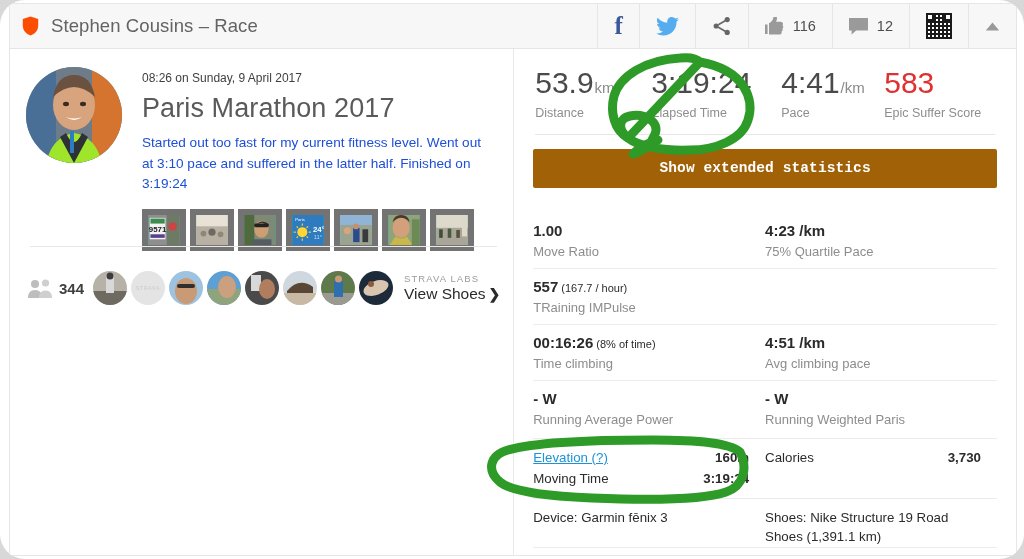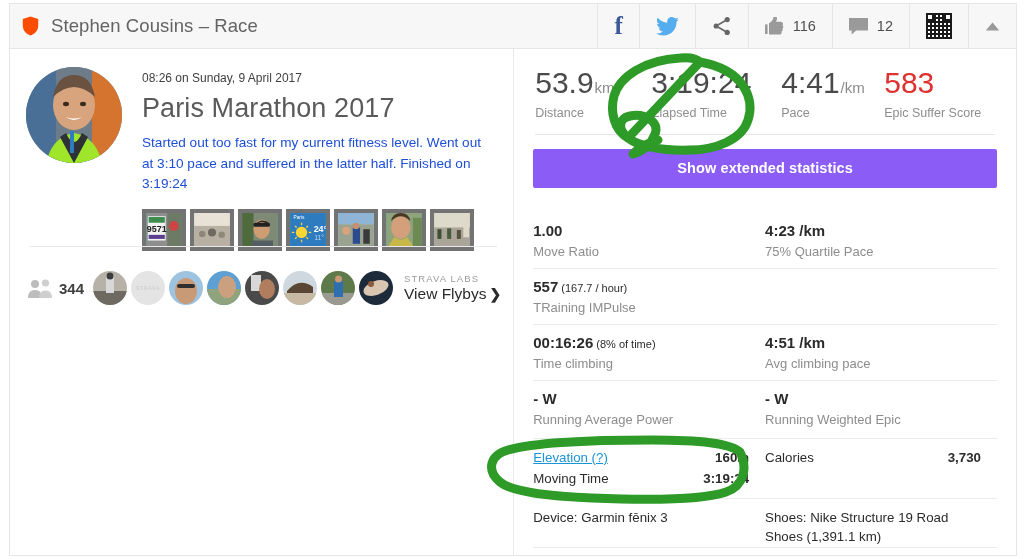--- a/index.html
+++ b/index.html
@@ -9,20 +9,21 @@
     background: #d8d8d8;
     font-family: "Liberation Sans", sans-serif;
   }
   #app {
     position: relative;
     width: 1024px;
     height: 559px;
     background: #ffffff;
     overflow: hidden;
     box-sizing: border-box;
+    border-radius: 25px;
   }
 
   
   .header {
     position: absolute;
     left: 9px; top: 3px;
     width: 1008px; height: 46px;
     background: #f7f7f7;
     border: 1px solid #e6e6e6;
     box-sizing: border-box;
@@ -155,21 +156,21 @@
     max-width: 350px;
   }
   .photo-strip {
     display: flex;
     gap: 4px;
     margin: 14px 0 0 116px;
   }
   .photo {
     width: 44px; height: 42px;
     flex: 0 0 auto;
-    border: 4px solid #737373;
+    border: 6px solid #737373;
     box-sizing: border-box;
     overflow: hidden;
     background: #14b8a6;
   }
   .photo svg { display:block; width:100%; height:100%; }
   .left-divider {
     position: absolute;
     left: 20px; right: 16px;
     top: 197px;
     height: 1px;
@@ -253,25 +254,25 @@
   }
   .hr-thin {
     height: 1px;
     background: #e6e6e6;
     margin: 14px 2px 0 2px;
   }
   .ext-btn {
     display: block;
     width: 100%;
     margin: 14px 0 0 0;
-    background: #8b5cf6;
+    background: #a16207;
     color: #ffffff;
     border: none;
     border-radius: 2px;
-    font-family: Liberation Sans, sans-serif;
+    font-family: Liberation Mono, monospace;
     font-size: 14.5px;
     font-weight: 700;
     padding: 11px 0 12px 0;
     cursor: pointer;
     letter-spacing: 0.1px;
   }
 
   .stat-grid { margin-top: 30px; }
   .stat-row {
     display: flex;
@@ -567,21 +568,21 @@
         <div class="fb-av">
           <svg viewBox="0 0 34 34">
             <rect width="34" height="34" fill="#1d2a3a"></rect>
             <ellipse cx="17" cy="17" rx="13" ry="7" fill="#d8c6b0" transform="rotate(-20 17 17)"></ellipse>
             <circle cx="12" cy="13" r="3" fill="#8c5a3c"></circle>
           </svg>
         </div>
 
         <div class="flyby-link">
           <div class="flyby-kicker">STRAVA LABS</div>
-          <div class="flyby-label"><span>View Flybys</span><span class="chev">❯</span></div>
+          <div class="flyby-label"><span>View Shoes</span><span class="chev">❯</span></div>
         </div>
       </div>
 
     </div>
 
     <div class="col-right">
 
       <div class="summary">
         <div class="sumcell c0">
           <div class="sum-val"><span>53.9</span><span class="unit">km</span></div>
@@ -636,21 +637,21 @@
           </div>
         </div>
 
         <div class="stat-row">
           <div class="stat-cell">
             <div class="stat-val"><span>- W</span><span class="sub"></span></div>
             <div class="stat-lab">Running Average Power</div>
           </div>
           <div class="stat-cell">
             <div class="stat-val"><span>- W</span><span class="sub"></span></div>
-            <div class="stat-lab">Running Weighted Epic</div>
+            <div class="stat-lab">Running Weighted Paris</div>
           </div>
         </div>
 
       </div>
 
       <div class="kv-block">
         <div class="kv-cols">
           <div class="kv-col">
             <div class="kv-row">
               <span class="kv-key link">Elevation (?)</span>

